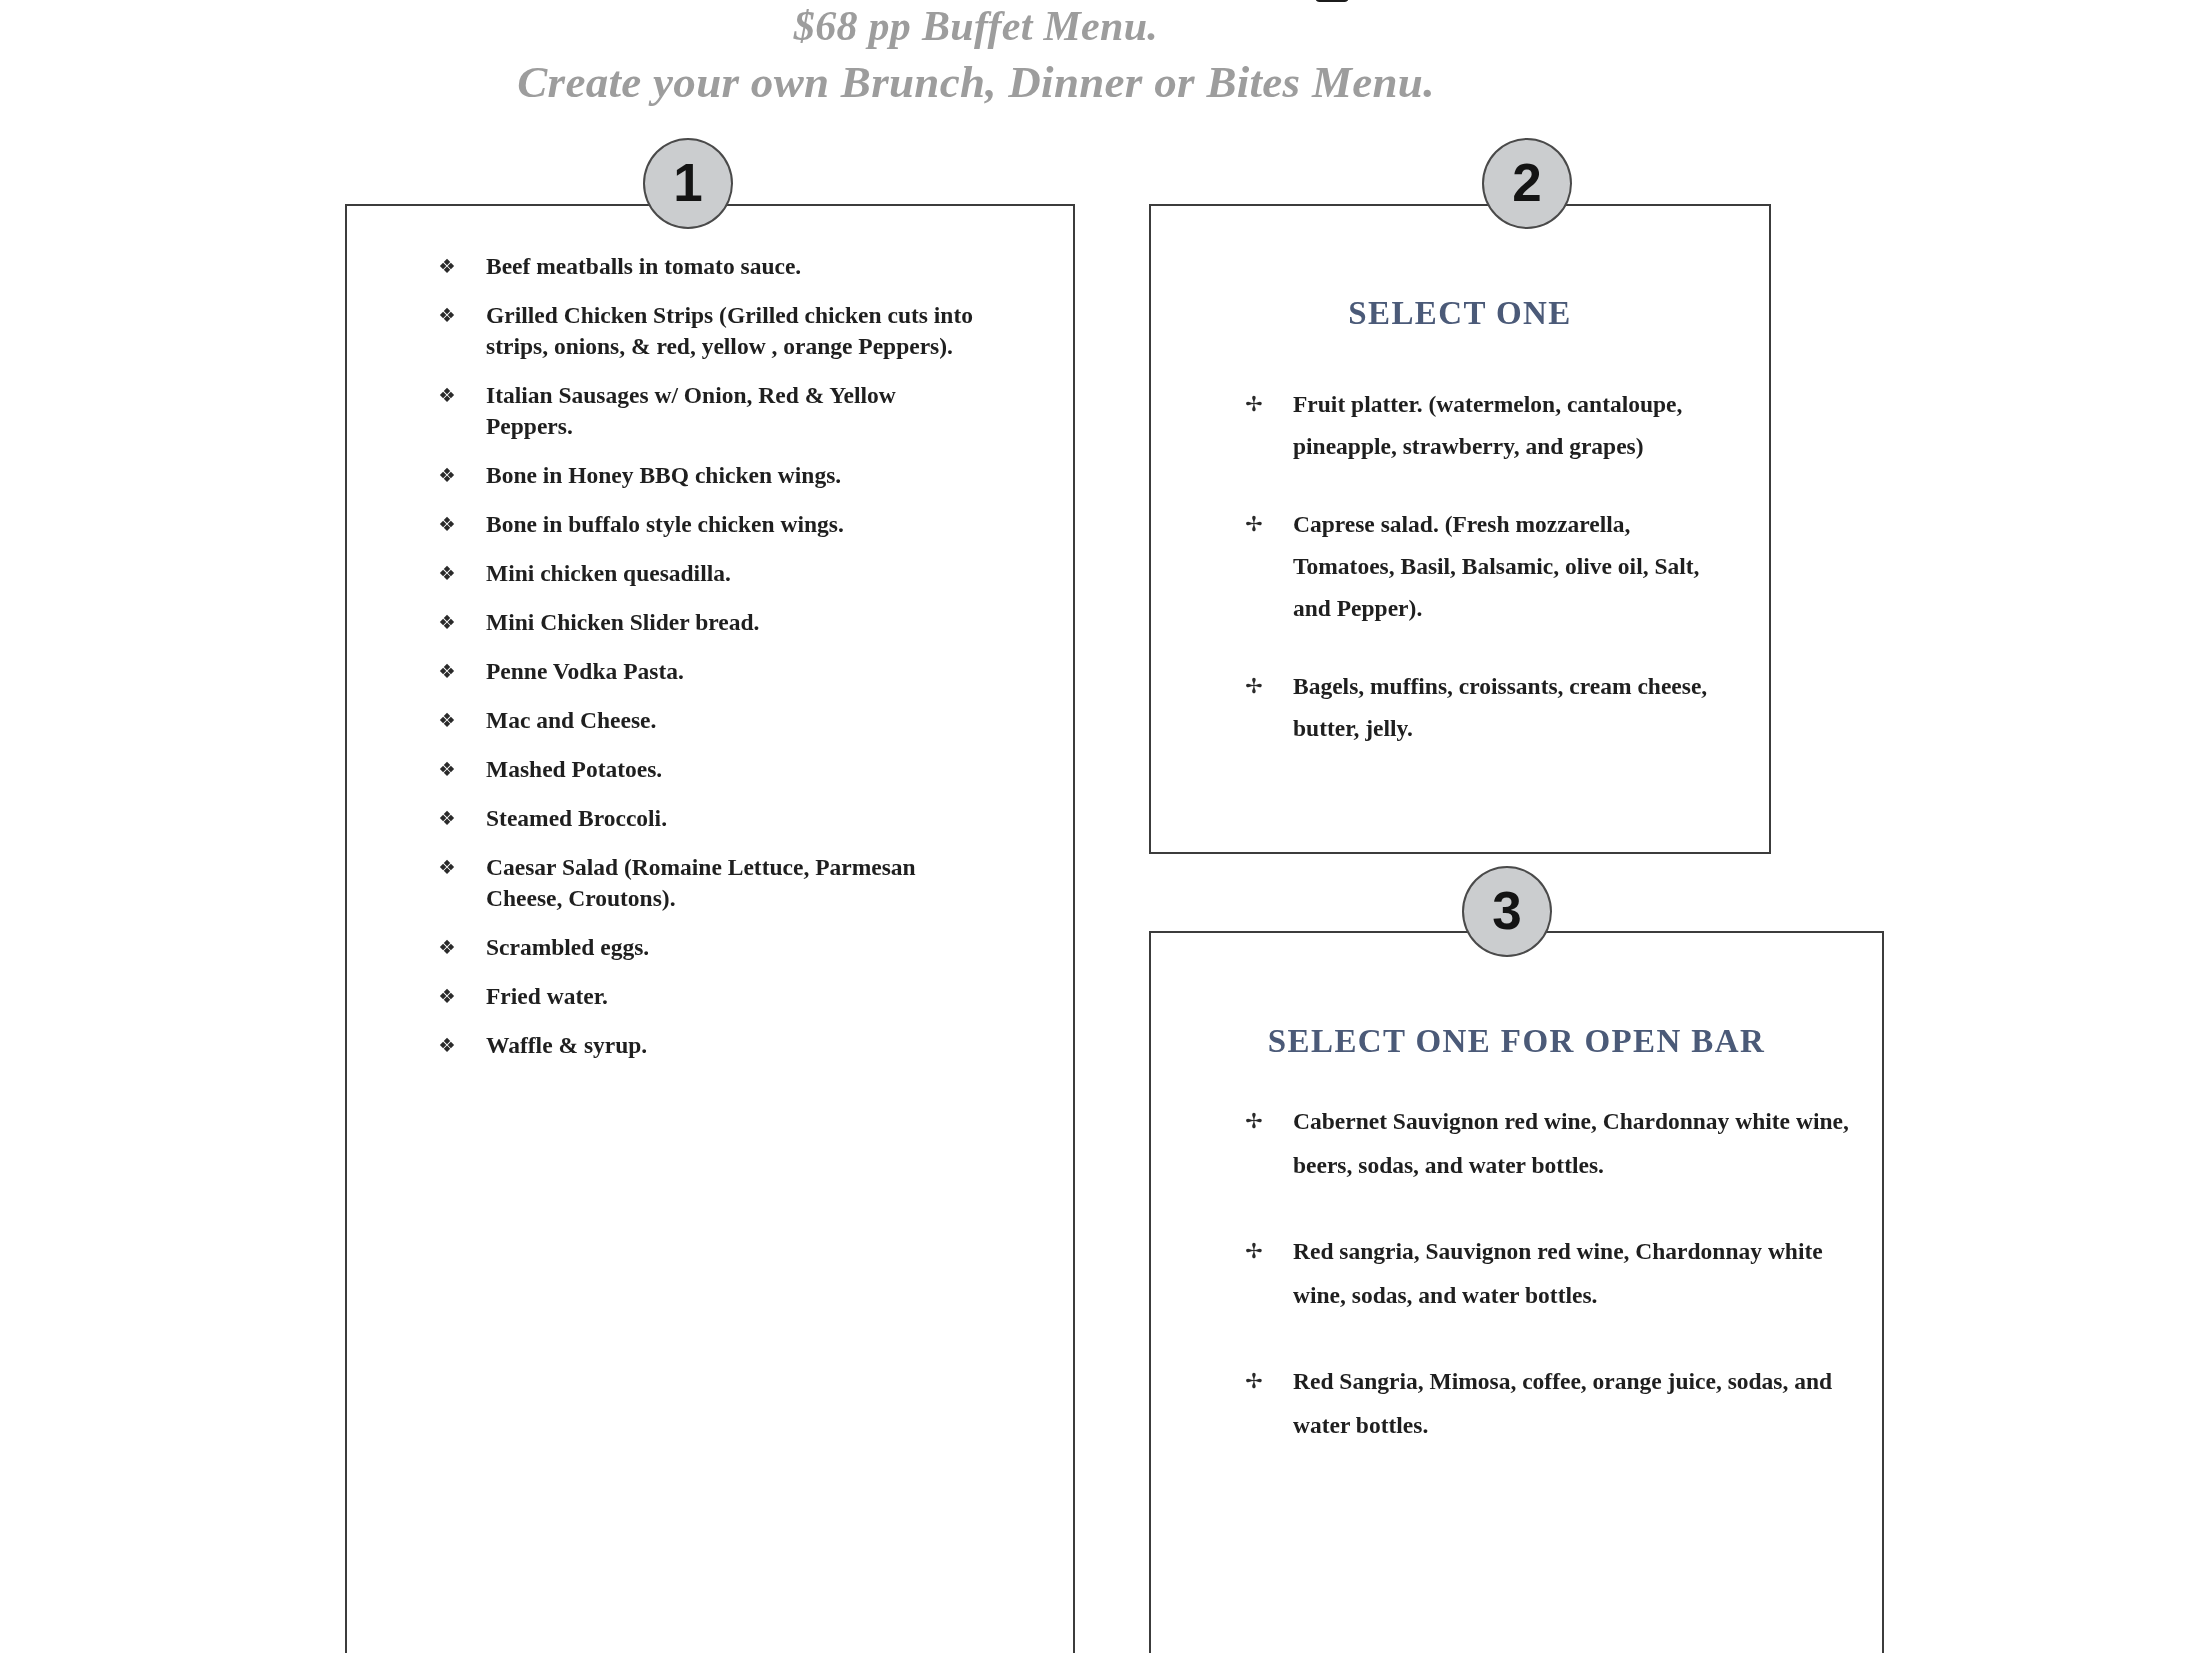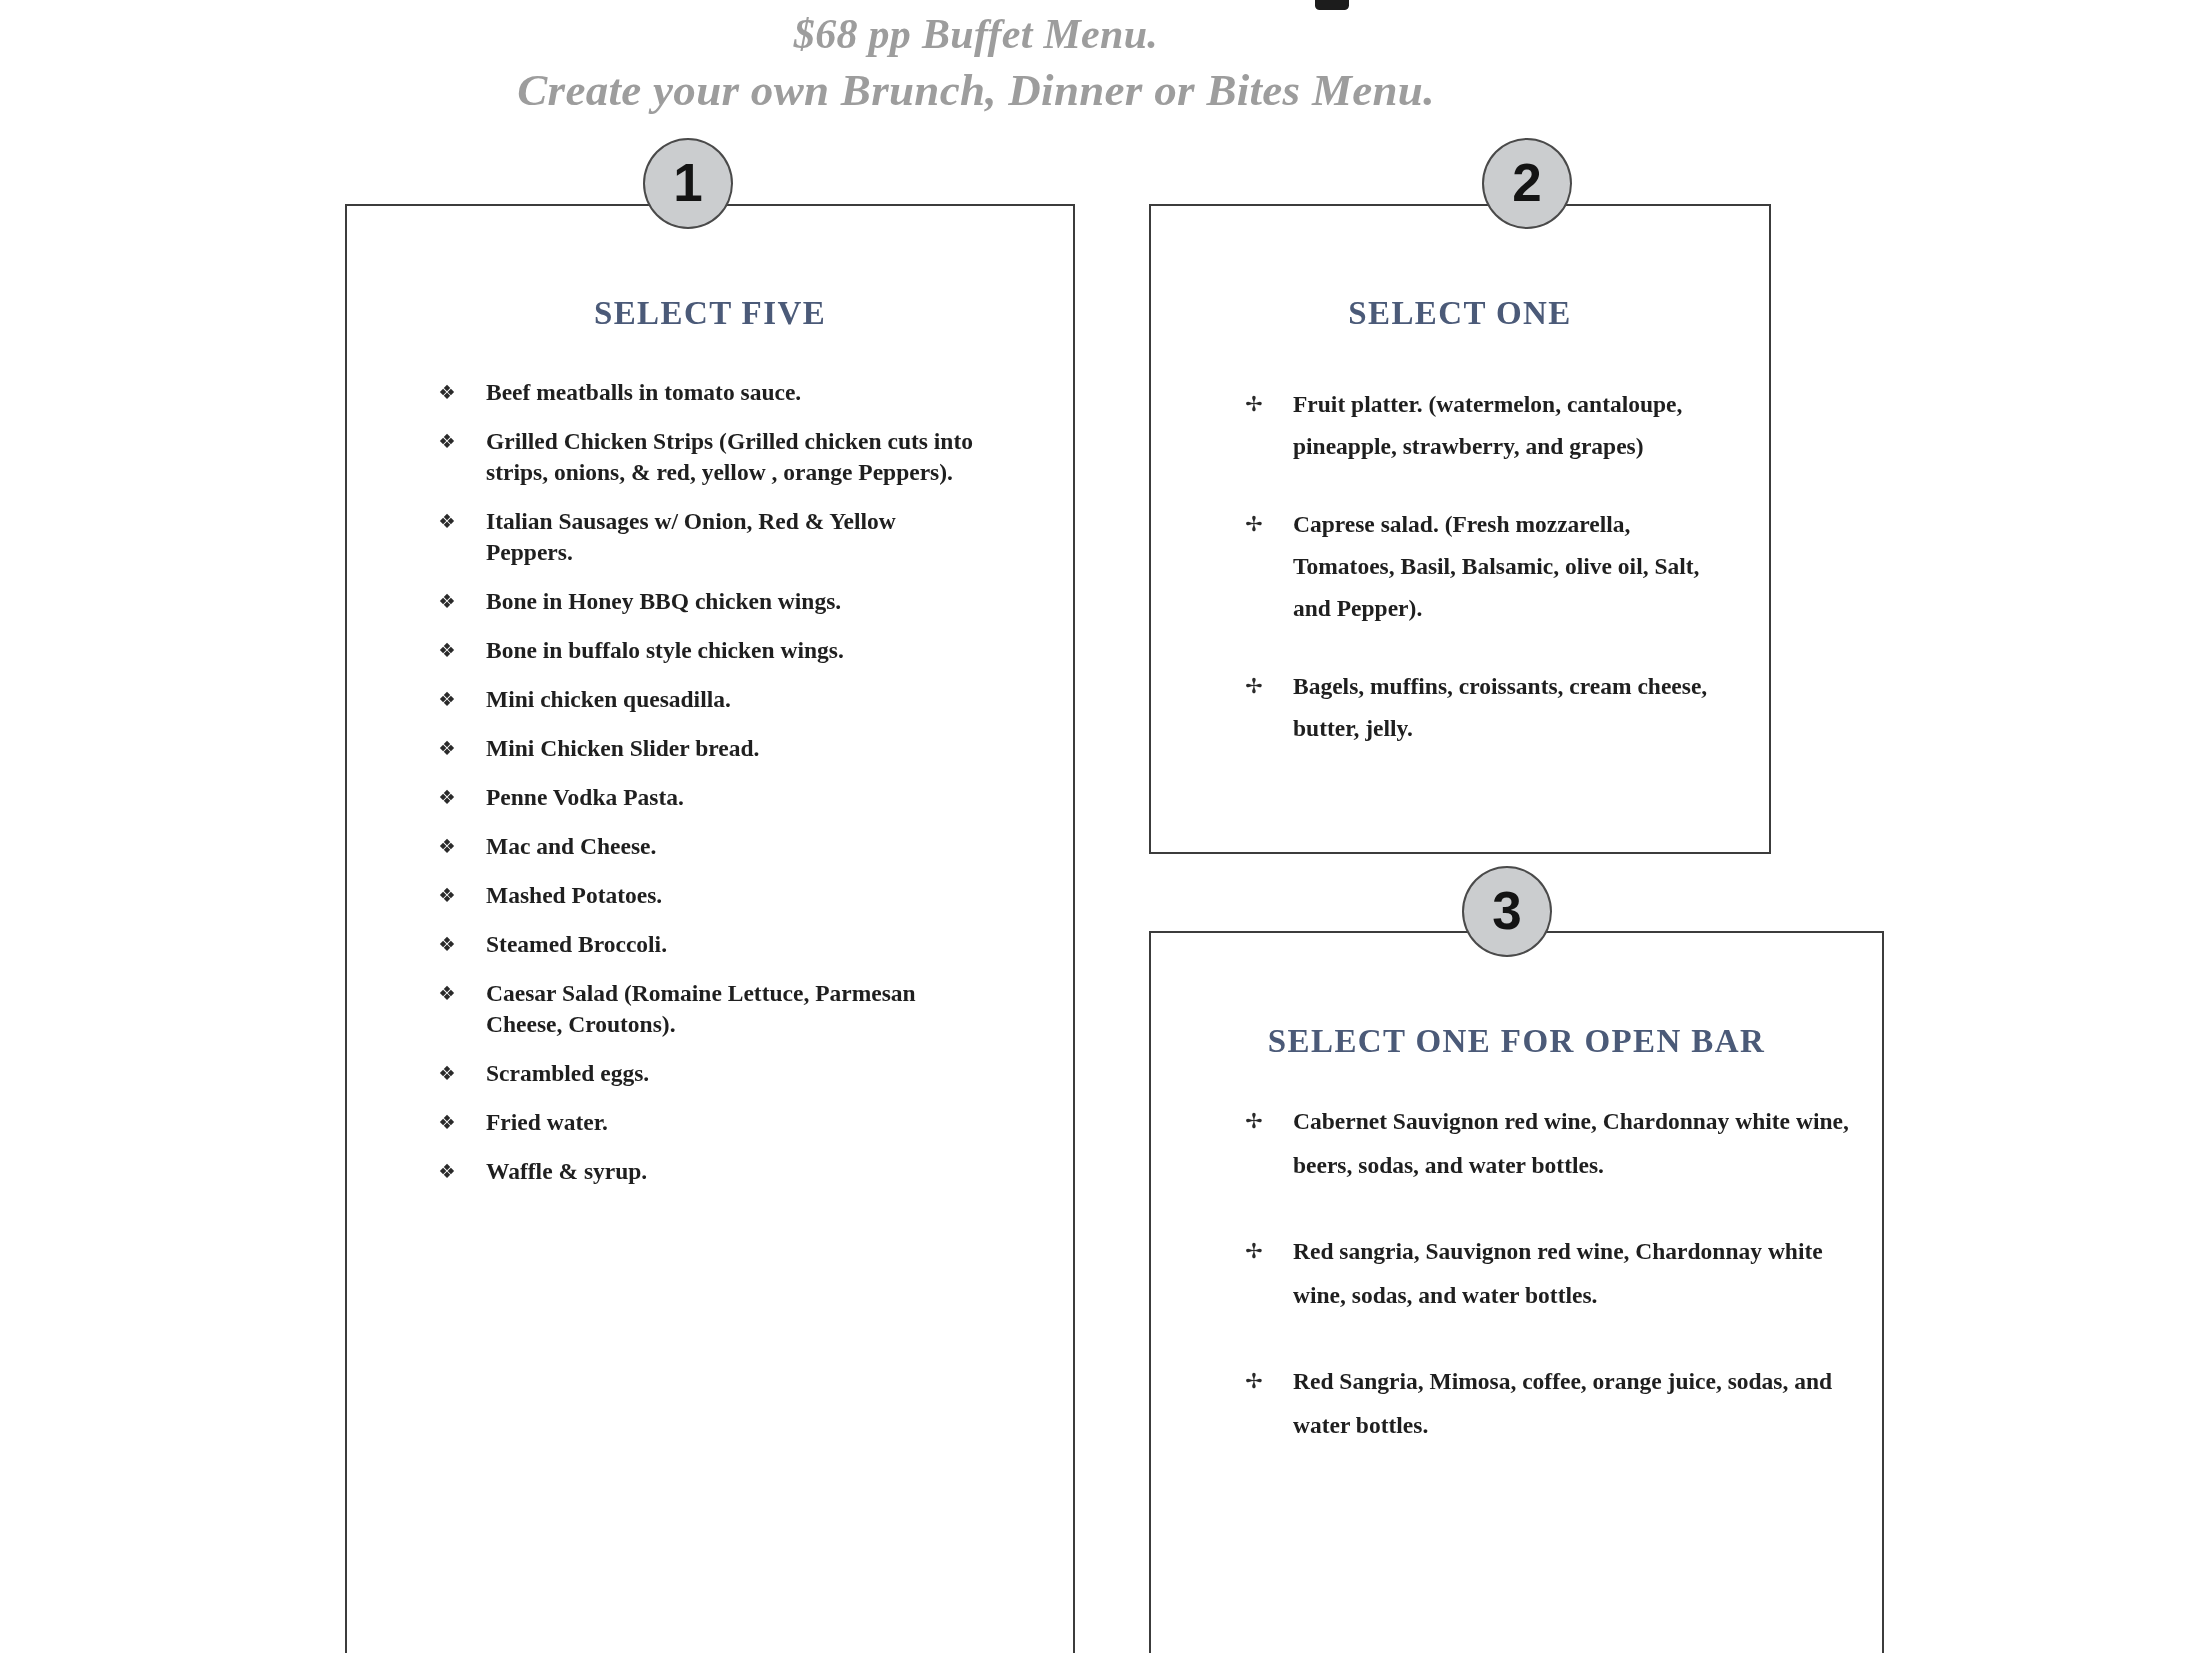--- a/index.html
+++ b/index.html
@@ -12,21 +12,21 @@
     height: 1654px;
     position: relative;
     overflow: hidden;
     font-family: "Liberation Serif", "DejaVu Serif", serif;
     -webkit-font-smoothing: antialiased;
   }
 
   
   #page-header {
     position: absolute;
-    top: 8px;
+    top: 0;
     left: 0;
     width: 1952px;
     text-align: center;
     color: #9a9a9a;
   }
   .header-line {
     font-family: "Liberation Serif", "DejaVu Serif", serif;
     font-style: italic;
     font-weight: 700;
     color: #9d9d9d;
@@ -215,21 +215,20 @@
   <span class="badge-num">1</span>
 </div>
 <div class="badge" id="badge-2">
   <span class="badge-num">2</span>
 </div>
 <div class="badge" id="badge-3">
   <span class="badge-num">3</span>
 </div>
 
 <section class="panel" id="panel-1">
-  <h2 class="panel-heading">SELECT FIVE</h2>
   <ul class="item-list" id="list-1">
       <li class="item">
         <span class="bullet">❖</span>
         <span class="item-text">Beef meatballs in tomato sauce.</span>
       </li>
       <li class="item">
         <span class="bullet">❖</span>
         <span class="item-text">Grilled Chicken Strips (Grilled chicken cuts into strips, onions, &amp; red, yellow , orange Peppers).</span>
       </li>
       <li class="item">

